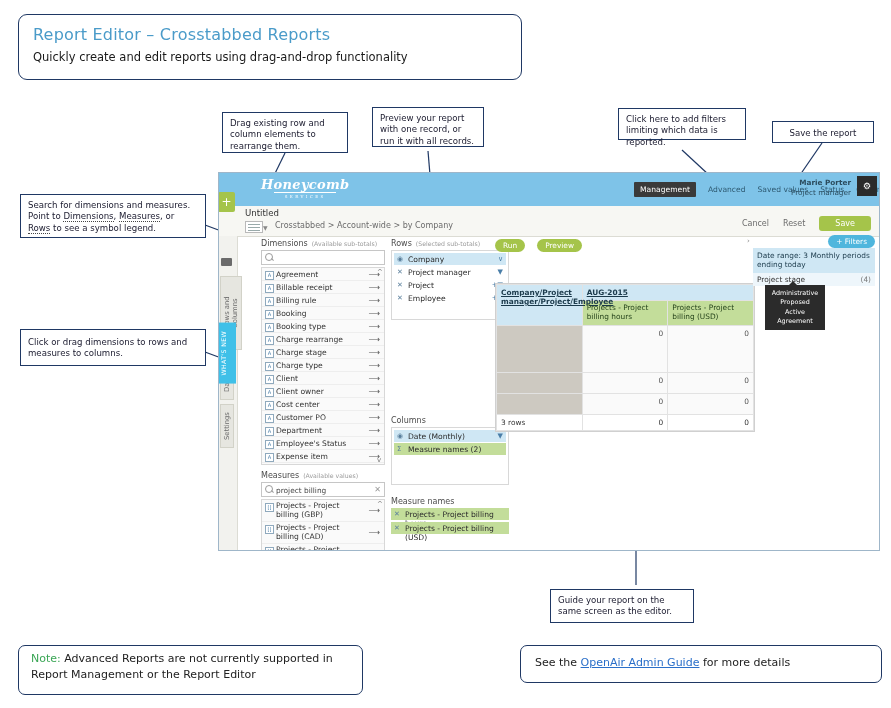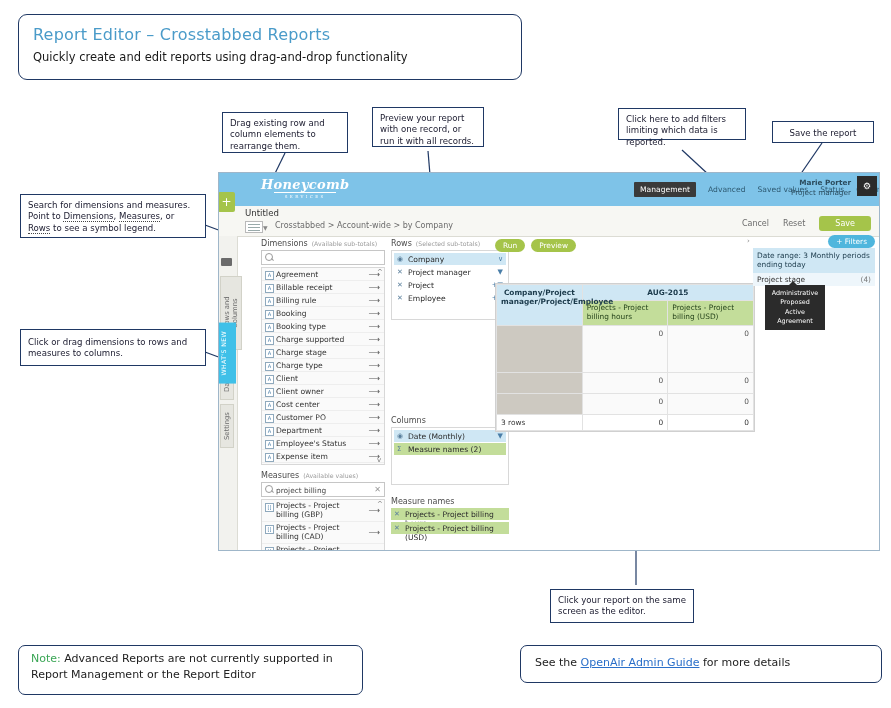--- a/index.html
+++ b/index.html
@@ -99,28 +99,28 @@
   #panel-rows{position:absolute;left:172px;top:66px;width:118px;}
   .chip{height:12px;position:relative;margin-bottom:1px;font-size:7.6px;}
   .chip .ic{position:absolute;left:3px;top:1.5px;font-size:7px;color:#5a7f9c;}
   .chip .lbl{position:absolute;left:14px;top:2px;color:#2b2b2b;}
   .chip .rt{position:absolute;right:3px;top:2px;color:#4a7ea8;font-size:7px;}
   .chip.blue{background:#cfe7f4;}
   .chip.plain{background:#fff;}
   .chip.green{background:#c3dd9a;}
   .boxwrap{border:1px solid #d8d8d8;background:#fff;padding:2px;}
 
-  #runrow{position:absolute;left:276px;top:66px;display:flex;gap:6px;}
+  #runrow{position:absolute;left:276px;top:66px;display:flex;gap:12px;}
   .pill{background:#a5c44a;color:#fff;font-size:7.4px;padding:2px 8px;border-radius:7px;}
 
   
   #report{position:absolute;left:276px;top:110px;width:258px;border:1px solid #d0d0d0;background:#fff;}
   #report table{border-collapse:collapse;width:100%;table-layout:fixed;}
   #report th,#report td{font-size:7.4px;padding:3px 4px;border:1px solid #e2e2e2;vertical-align:top;}
-  th.hd-blue{background:#cfe7f4;color:#1b3a4b;font-weight:bold;text-align:center;}
+  th.hd-blue{background:#cfe7f4;color:#1b3a4b;font-weight:bold;text-align:left;text-decoration:underline;}
   td.grey{background:#cdc9c1;height:40px;}
   th.meas{background:#c3dd9a;color:#24421a;font-weight:normal;text-align:left;width:46px;line-height:1.2;}
   td.num{text-align:right;color:#555;background:#fafafa;}
   tr.total td{background:#fff;font-weight:normal;color:#333;border-top:1px solid #bbb;}
 
   
   #filters{position:absolute;right:4px;top:62px;width:122px;}
   #filters-btn{background:#4fb6dd;color:#fff;font-size:7.4px;padding:2px 8px;border-radius:7px;float:right;}
   #filters .fchip{clear:both;background:#cfe7f4;font-size:7.4px;padding:3px 4px;line-height:1.25;margin-top:8px;color:#1b3a4b;}
   #filters .fchip2{background:#eef6fb;font-size:7.4px;padding:2px 4px;position:relative;color:#333;}
@@ -185,21 +185,21 @@
   <div>Search for dimensions and measures.</div>
   <div><span>Point to </span><span class="dotted">Dimensions</span><span>, </span><span class="dotted">Measures</span><span>, or</span></div>
   <div><span class="dotted">Rows</span><span> to see a symbol legend.</span></div>
 </div>
 
 <div class="abs callout" style="left:20px;top:329px;width:186px;height:37px;padding-top:7px;">
   <span>Click or drag dimensions to rows and measures to columns.</span>
 </div>
 
 <div class="abs callout" style="left:550px;top:589px;width:144px;height:34px;">
-  <span>Click your report on the same screen as the editor.</span>
+  <span>Guide your report on the same screen as the editor.</span>
 </div>
 
 <div class="abs" id="app">
 
   <div id="app-topbar">
     <div id="logo">
       <span>Honeycomb</span>
       <span class="rule"></span>
       <span class="sub">SERVICES</span>
     </div>
@@ -271,21 +271,21 @@
           <span class="lbl">Booking</span>
           <span class="arr">⟶</span>
         </div>
       <div class="li">
           <span class="bx">A</span>
           <span class="lbl">Booking type</span>
           <span class="arr">⟶</span>
         </div>
       <div class="li">
           <span class="bx">A</span>
-          <span class="lbl">Charge supported</span>
+          <span class="lbl">Charge rearrange</span>
           <span class="arr">⟶</span>
         </div>
       <div class="li">
           <span class="bx">A</span>
           <span class="lbl">Charge stage</span>
           <span class="arr">⟶</span>
         </div>
       <div class="li">
           <span class="bx">A</span>
           <span class="lbl">Charge type</span>

